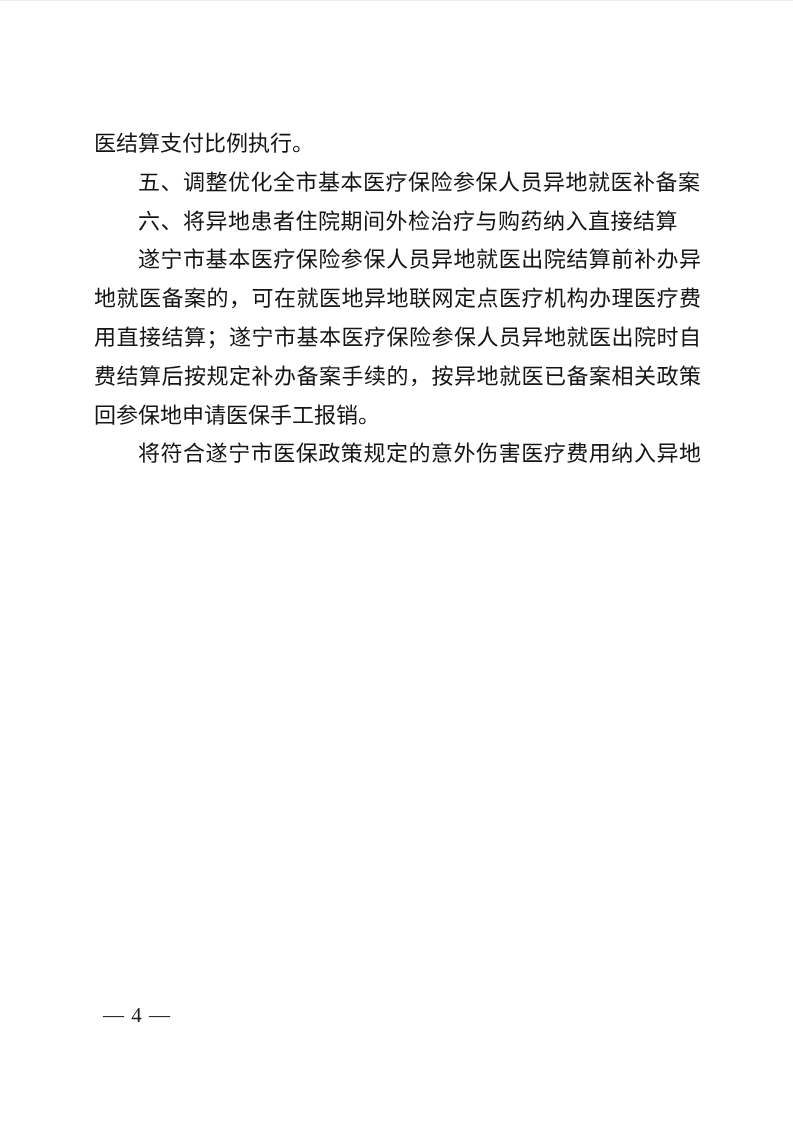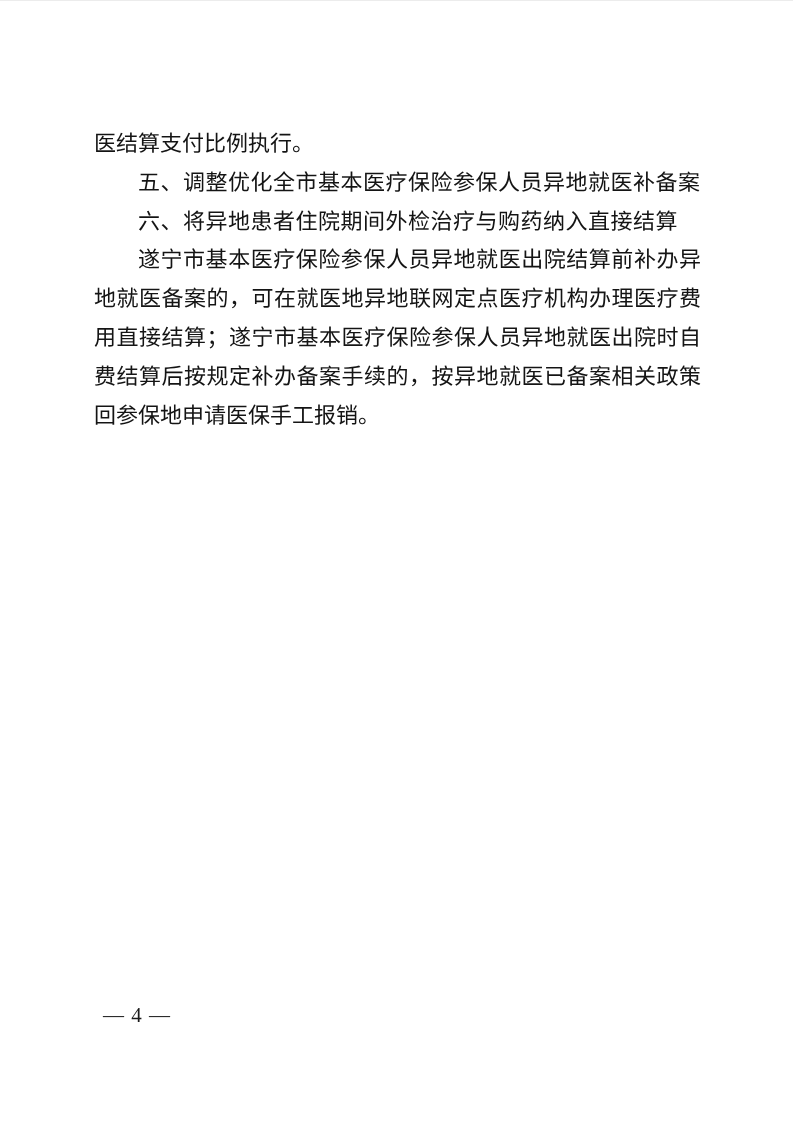--- a/index.html
+++ b/index.html
@@ -62,15 +62,16 @@
 </style>
 </head>
 <body>
 
 <div class="page">
   <div class="text-flow" id="doc-body">
       <p class="block paragraph-continuation">医结算支付比例执行。</p>
       <p class="block heading">五、调整优化全市基本医疗保险参保人员异地就医补备案</p>
       <p class="block heading">六、将异地患者住院期间外检治疗与购药纳入直接结算</p>
       <p class="block paragraph">遂宁市基本医疗保险参保人员异地就医出院结算前补办异地就医备案的，可在就医地异地联网定点医疗机构办理医疗费用直接结算；遂宁市基本医疗保险参保人员异地就医出院时自费结算后按规定补办备案手续的，按异地就医已备案相关政策回参保地申请医保手工报销。</p>
+      <p class="block paragraph-cutoff">将符合遂宁市医保政策规定的意外伤害医疗费用纳入异地</p>
     </div>
   <div class="page-number">— 4 —</div>
 </div>
 
 </body></html>

